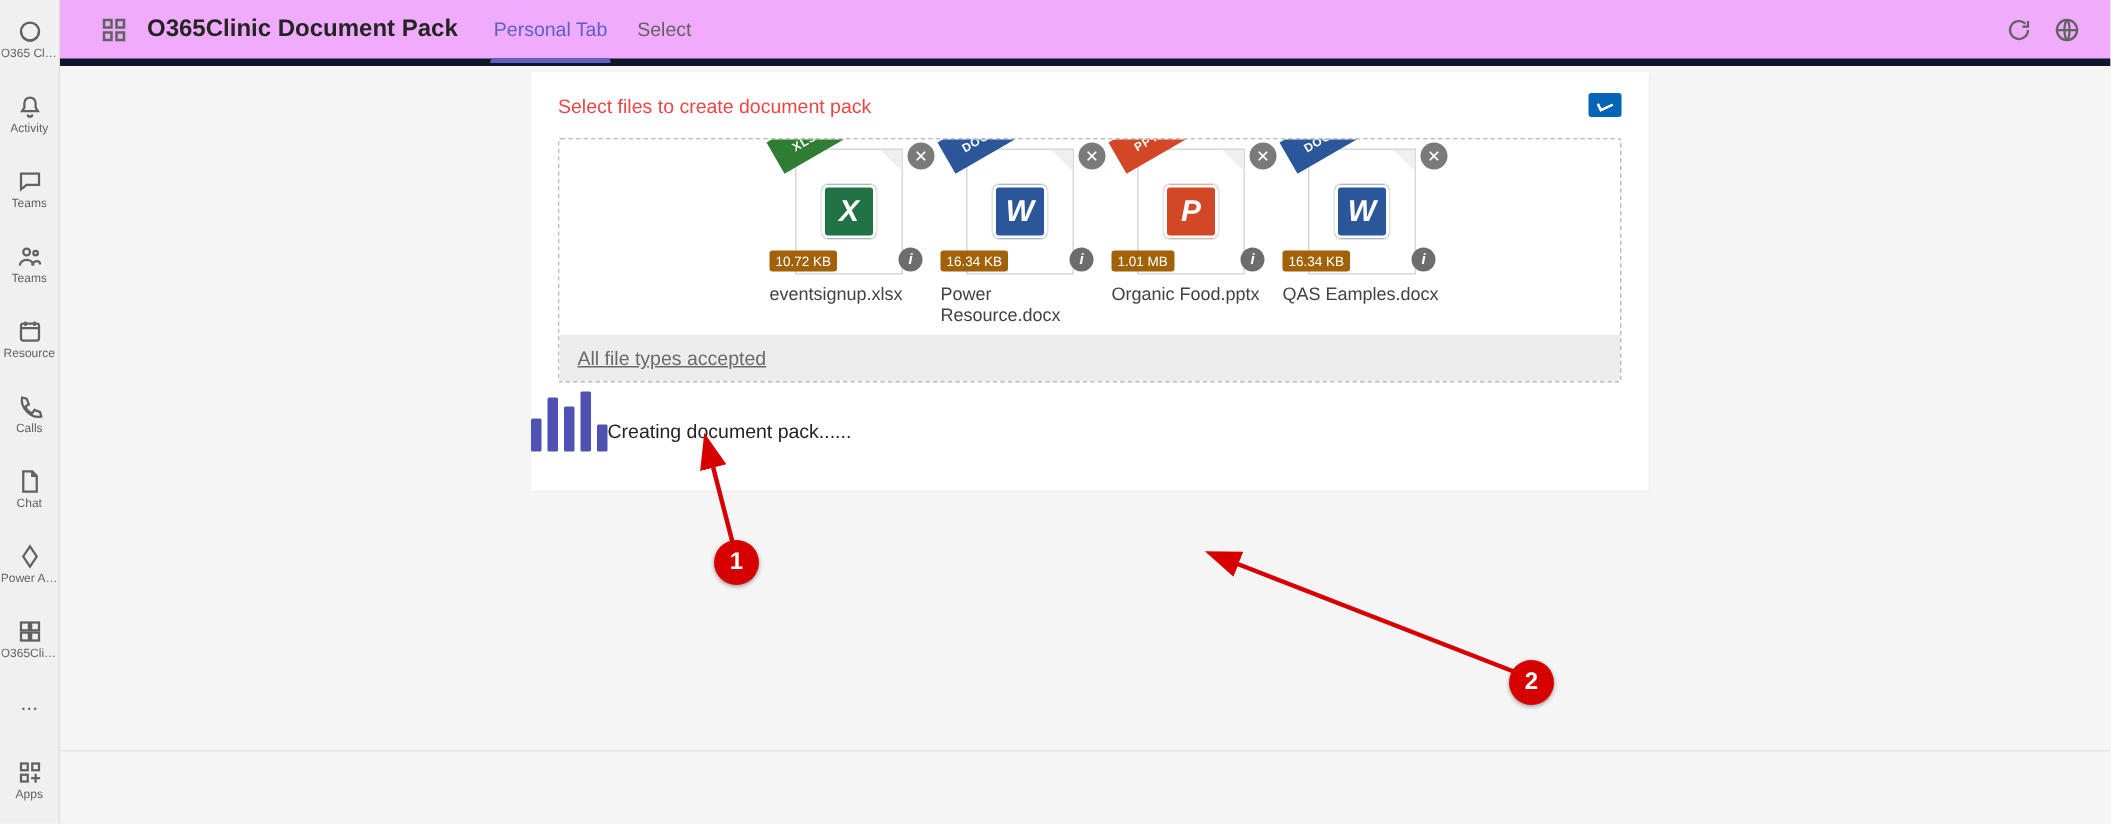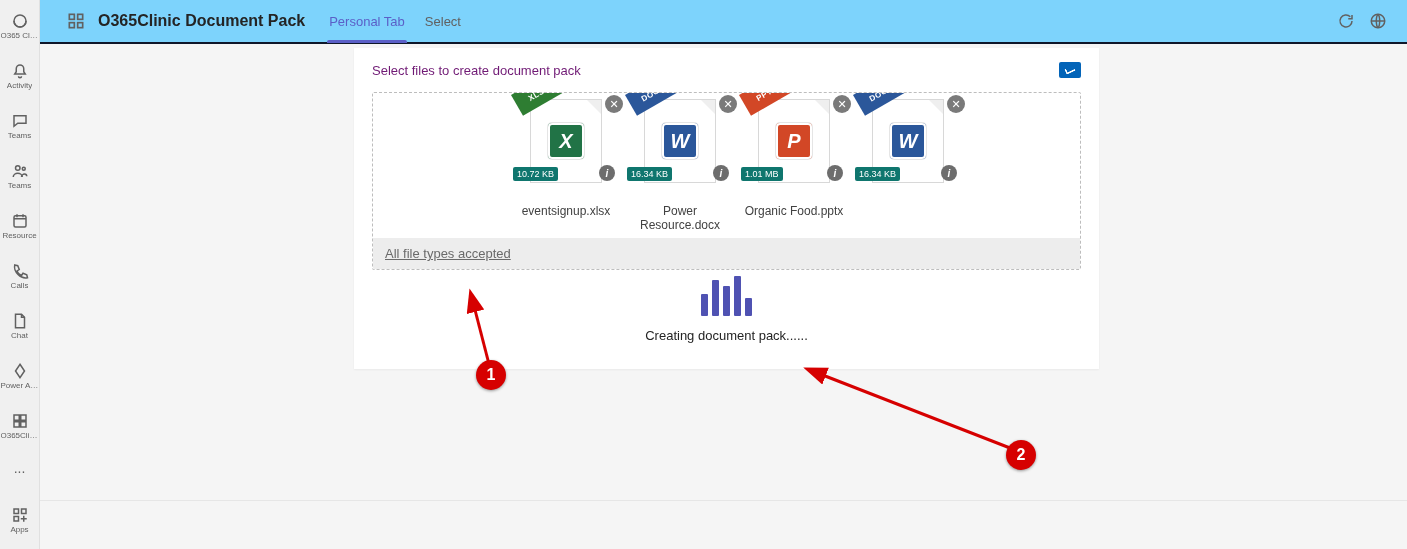--- a/index.html
+++ b/index.html
@@ -50,25 +50,25 @@
     }
     .rail-ellipsis { font-size: 14px; color: #616161; height: 24px; display:flex; align-items:center; justify-content:center; width:40px; cursor:pointer;}
     .rail-apps { margin-top: 10px; text-align: center; }
 
     
     .top-bar {
       position: absolute;
       left: 40px; top: 0;
       right: 0;
       height: 44px;
-      background: #7dd3fc;
+      background: #f0abfc;
       display: flex;
       align-items: center;
       padding-left: 26px;
-      border-bottom: 2px solid #0f172a;
+      border-bottom: 5px solid #0f172a;
     }
     .app-icon { width: 20px; height: 20px; margin-right: 12px; color: #616161; }
     .app-title { font-size: 16px; font-weight: 700; color: #242424; margin-right: 14px; }
     .tab {
       font-size: 13px;
       color: #616161;
       padding: 0 10px;
       height: 44px;
       display: flex;
       align-items: center;
@@ -102,21 +102,21 @@
       background: #ffffff;
       box-shadow: 0 1px 2px rgba(0,0,0,0.05);
     }
 
     .panel-header {
       display: flex;
       align-items: center;
       justify-content: space-between;
       padding: 14px 18px 14px 18px;
       font-size: 13px;
-      color: #701a75;
+      color: #ef4444;
     }
     .sp-icon {
       width: 22px; height: 16px;
       background: #0364b8;
       border-radius: 2px;
       position: relative;
     }
     .sp-icon::after {
       content: "";
       position: absolute;
@@ -207,21 +207,21 @@
     .app-letter.excel { background:#217346; }
     .app-letter.word { background:#2b579a; }
     .app-letter.ppt  { background:#d24726; }
 
     .file-meta {
       position: absolute;
       left: 0; bottom: 4px;
       display:flex; align-items:center; gap:4px;
     }
     .size-badge {
-      background: #0f766e;
+      background: #a16207;
       color: #fff;
       font-size: 9px;
       padding: 2px 4px;
       border-radius: 2px;
       white-space: nowrap;
     }
     .info-btn {
       width: 16px; height: 16px;
       border-radius: 50%;
       background: #6d6d6d;
@@ -231,23 +231,22 @@
       font-style: italic;
       display:flex;align-items:center;justify-content:center;
       position:absolute;
       right: 4px; bottom: 4px;
       cursor:pointer;
     }
 
     .file-name {
       font-size: 12px;
       color: #424242;
-      text-align: center;
       line-height: 1.2;
-      margin-top: 19px;
+      margin-top: 4px;
       word-break: break-word;
       height: 30px;
     }
 
     .accept-bar {
       background: #ededed;
       color: #6a6a6a;
       font-size: 13px;
       padding: 8px 12px;
       margin-top: 4px;
@@ -274,21 +273,21 @@
       padding: 8px 16px;
       font-size: 13px;
       color: #6d6d6d;
       cursor: pointer;
     }
     .create-btn svg { width:14px;height:14px; }
 
     
     .progress-block {
       display:flex;
-      flex-direction: column;
+      flex-direction: row;
       align-items:center;
       padding: 6px 0 26px;
     }
     .progress-bars {
       display:flex;
       align-items:flex-end;
       gap: 4px;
       height: 40px;
     }
     .progress-bars span {
@@ -499,20 +498,21 @@
           <div class="file-page">
               <div class="app-letter word">W</div>
             </div>
           <div class="ribbon docx">DOCX</div>
           <div class="close-btn">✕</div>
           <div class="file-meta">
               <span class="size-badge">16.34 KB</span>
             </div>
           <div class="info-btn">i</div>
         </div>
+        <div class="file-name">QAS Eamples.docx</div>
       </div>
 
     </div>
     <div class="accept-bar">All file types accepted</div>
   </div>
 
 
   <div class="progress-block">
     <div class="progress-bars">
       <span></span>

